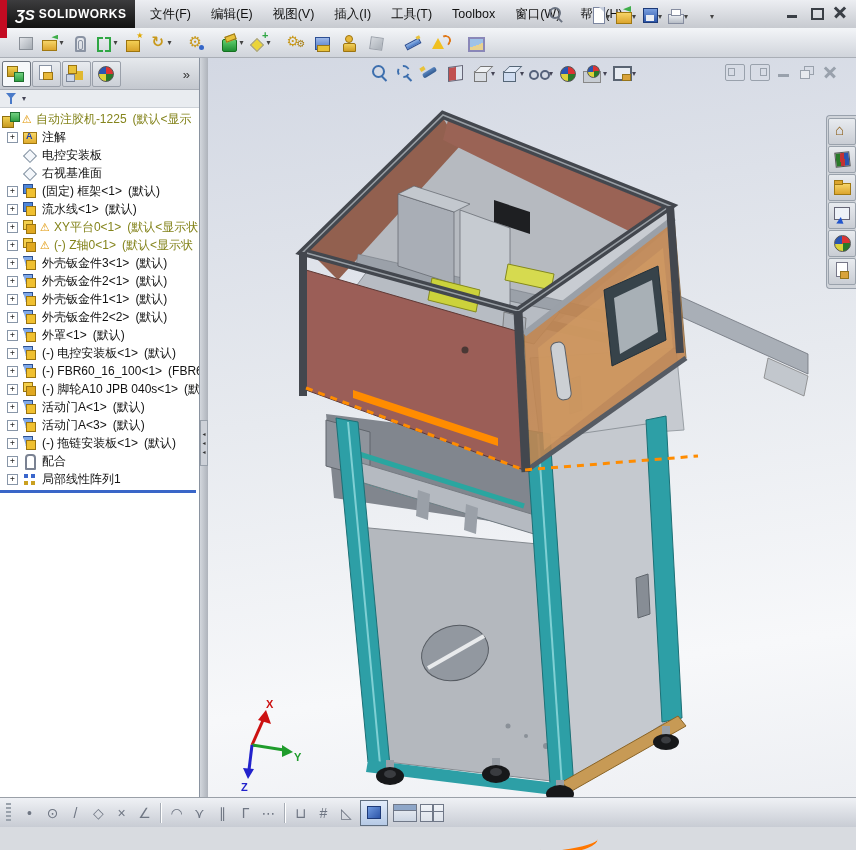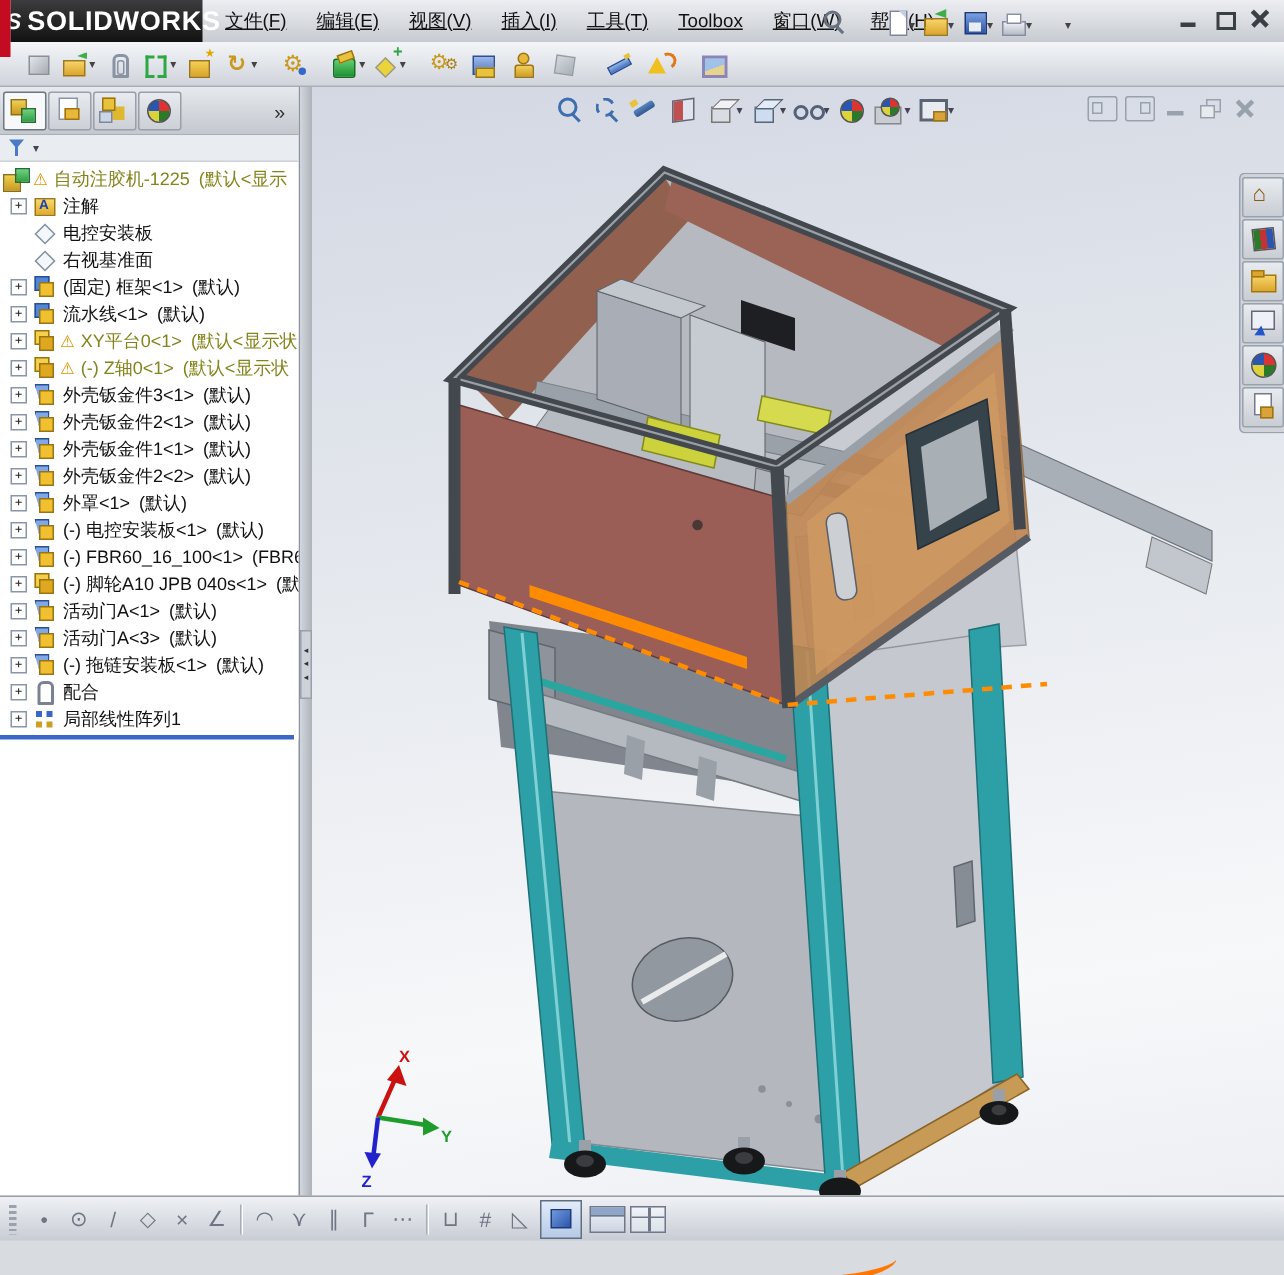--- a/index.html
+++ b/index.html
@@ -5,23 +5,23 @@
   html,body{margin:0;padding:0;background:#888;}
   #app{position:relative;width:856px;height:850px;background:#d8dbe0;overflow:hidden;
        font-family:"Liberation Sans","DejaVu Sans",sans-serif;font-size:12px;color:#111;}
   
   .titlebar{position:absolute;left:0;top:0;width:856px;height:28px;
             background:linear-gradient(#eceef2,#c7cad0);border-bottom:1px solid #9aa0a8;}
   .redstripe{position:absolute;left:0;top:0;width:7px;height:38px;background:#c30b22;z-index:30;}
   .logo{position:absolute;left:7px;top:0;width:128px;height:28px;background:linear-gradient(#3c3c3e,#121212);
         color:#fff;display:flex;align-items:center;justify-content:center;gap:4px;}
   .logo .mark{font-style:italic;font-weight:bold;font-size:15px;}
-  .logo .word{font-weight:bold;font-size:18px;letter-spacing:.5px;}
+  .logo .word{font-weight:bold;font-size:12px;letter-spacing:.5px;}
   .menus{position:absolute;left:140px;top:0;height:28px;display:flex;align-items:center;}
-  .menu{padding:0 10px;height:28px;display:flex;align-items:center;font-size:12.5px;cursor:default;text-decoration:underline;}
+  .menu{padding:0 10px;height:28px;display:flex;align-items:center;font-size:12.5px;cursor:default;}
   .searchbtn{position:absolute;left:546px;top:5px;width:20px;height:18px;}
   .searchbtn::before{content:"";position:absolute;left:3px;top:2px;width:8px;height:8px;border:2px solid #6a7280;border-radius:50%;}
   .searchbtn::after{content:"";position:absolute;left:13px;top:12px;width:2px;height:6px;background:#6a7280;transform:rotate(-45deg);}
   .qat{position:absolute;left:588px;top:2px;height:24px;display:flex;align-items:center;}
   .qi{position:relative;width:22px;height:20px;margin-right:0;}
   .qi::before,.qi::after{content:"";position:absolute;}
   .q-new::before{left:5px;top:1px;width:10px;height:15px;background:#fff;border:1px solid #7c86a0;}
   .q-new::after{left:11px;top:1px;border-left:5px solid transparent;border-top:5px solid #c6cedc;}
   .q-open::before{left:2px;top:6px;width:14px;height:10px;background:linear-gradient(#f6d468,#dca52e);border:1px solid #a07812;}
   .q-open::after{left:9px;top:0;width:8px;height:6px;background:#3fae4a;clip-path:polygon(0 55%,100% 0,100% 100%);}

